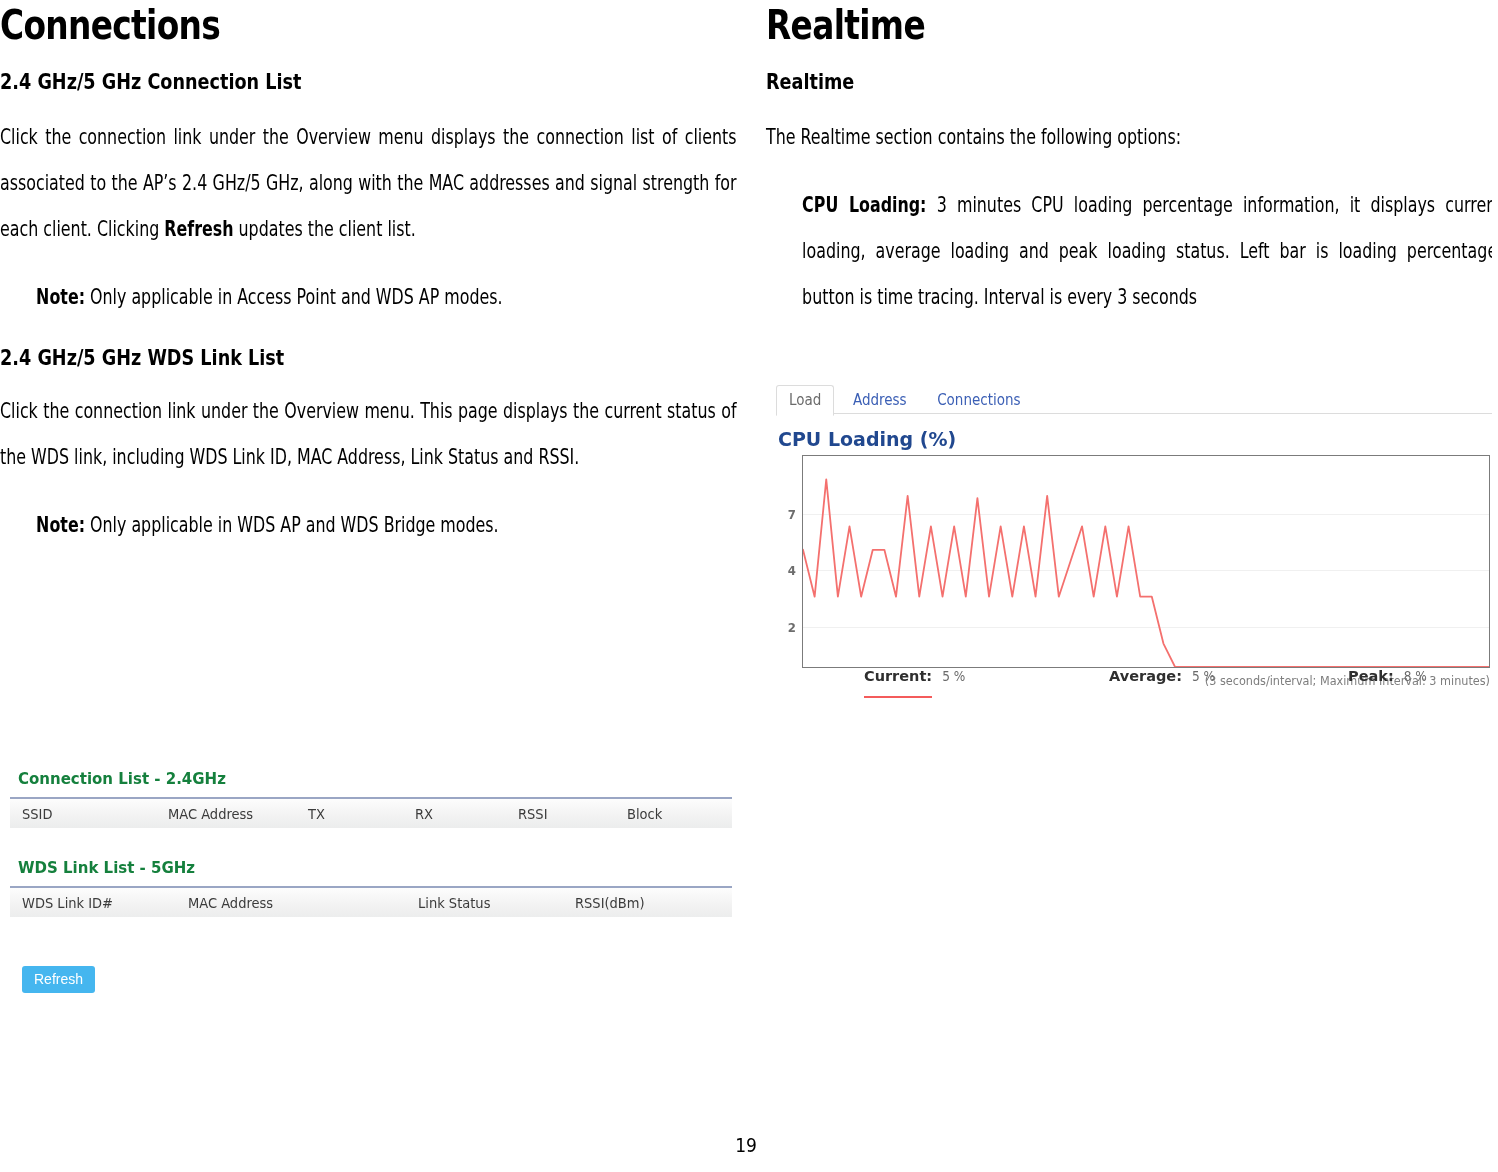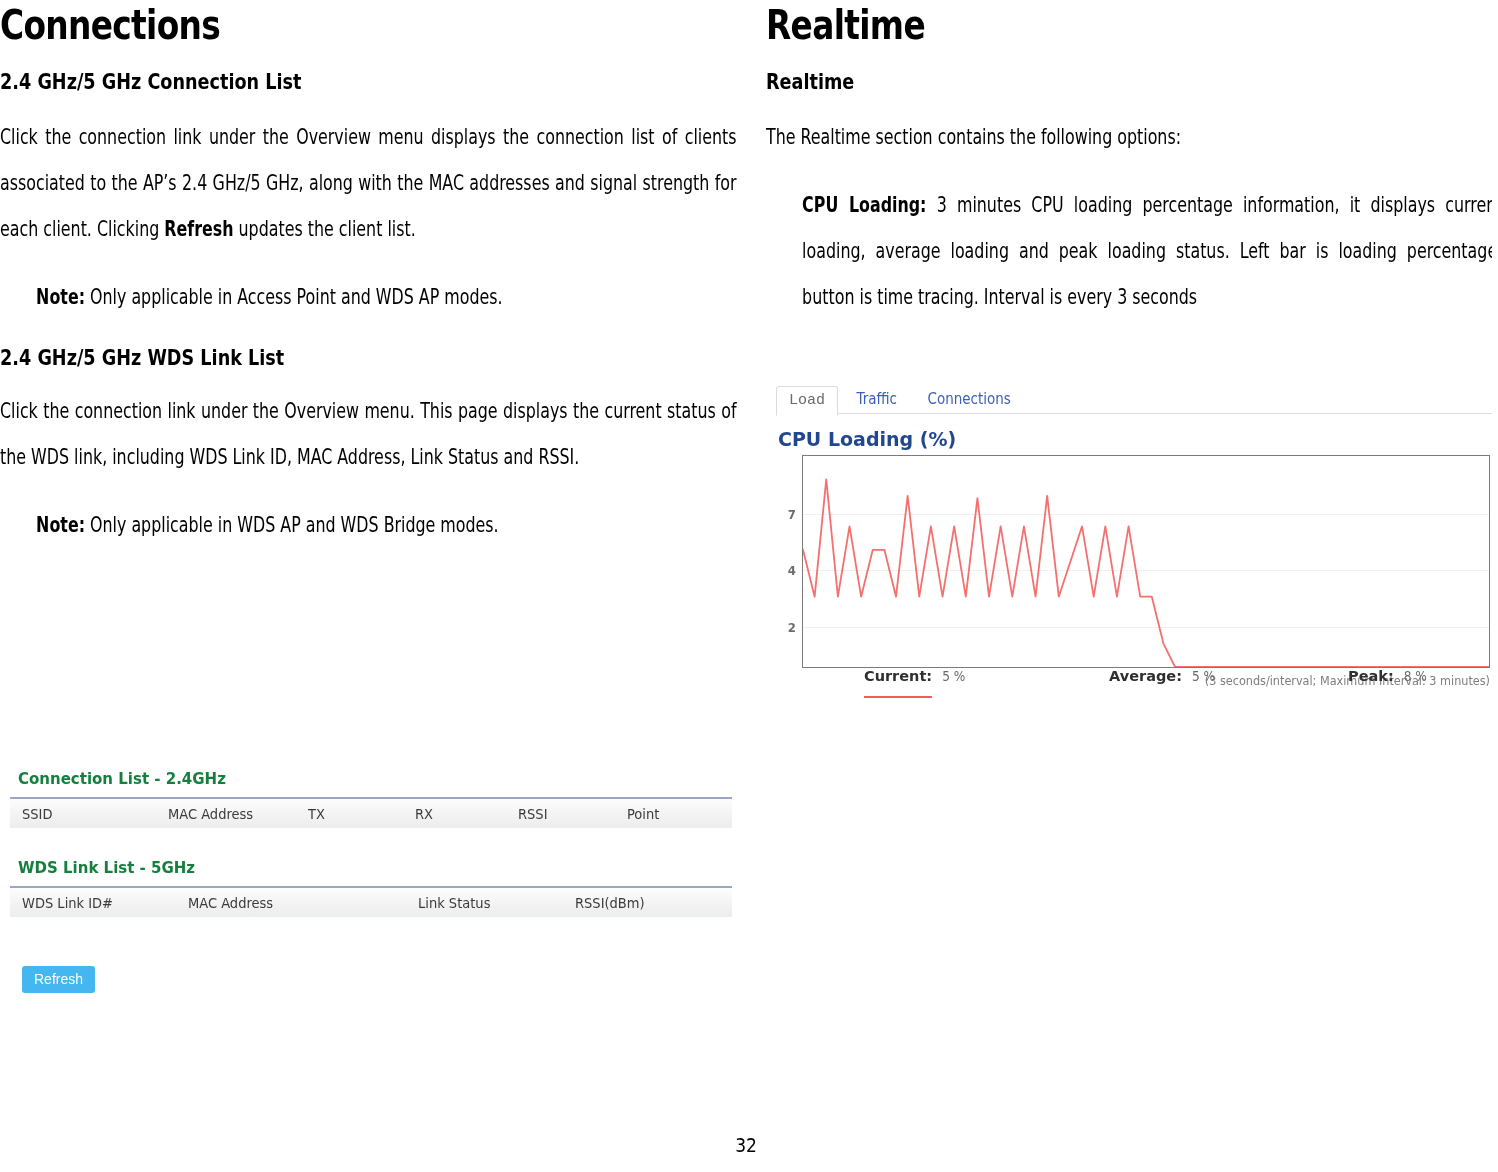--- a/index.html
+++ b/index.html
@@ -134,21 +134,20 @@
     cursor: pointer;
     position: relative;
     top: 1px;
   }
   .tab.active {
     color: #6b6b6b;
     background: #ffffff;
     border: 1px solid #dcdcdc;
     border-bottom: 1px solid #ffffff;
     border-radius: 3px 3px 0 0;
-    font-family: Liberation Mono, monospace;
   }
   .chart-title {
     font-family: "DejaVu Sans", "Liberation Sans", sans-serif;
     font-size: 19px;
     font-weight: 700;
     color: #21488f;
     margin: 0 0 5px 12px;
   }
   .plot-wrap {
     position: relative;
@@ -241,21 +240,21 @@
 
   <div class="shot shot-conn">
 
     <div class="tbl-title">Connection List - 2.4GHz</div>
     <div class="tbl">
       <span class="cell" style="left:12px">SSID</span>
       <span class="cell" style="left:158px">MAC Address</span>
       <span class="cell" style="left:298px">TX</span>
       <span class="cell" style="left:405px">RX</span>
       <span class="cell" style="left:508px">RSSI</span>
-      <span class="cell" style="left:617px">Point</span>
+      <span class="cell" style="left:617px">Block</span>
     </div>
 
     <div class="tbl-title" style="margin-top:31px">WDS Link List - 5GHz</div>
     <div class="tbl">
       <span class="cell" style="left:12px">WDS Link ID#</span>
       <span class="cell" style="left:178px">MAC Address</span>
       <span class="cell" style="left:408px">Link Status</span>
       <span class="cell" style="left:565px">RSSI(dBm)</span>
     </div>
 
@@ -269,21 +268,21 @@
 
     <p class="body">The Realtime section contains the following options:</p>
 
     <p class="note"><b>CPU Loading:</b><span> 3 minutes CPU loading percentage information, it displays current loading, average loading and peak loading status. Left bar is loading percentage; button is time tracing. Interval is every 3 seconds</span></p>
   </div>
 
   <div class="shot-chart">
 
     <div class="tabs">
       <span class="tab active">Load</span>
-      <span class="tab">Traffic</span>
+      <span class="tab">Address</span>
       <span class="tab">Connections</span>
     </div>
 
     <div class="chart-title">CPU Loading (%)</div>
 
     <div class="plot-wrap">
       <div class="plot-box"></div>
 
       <div class="gridline" style="top:59px"></div>
       <div class="gridline" style="top:115px"></div>
@@ -306,14 +305,14 @@
       </span>
       <span class="stat" style="left:307px">
         <span class="stat-label">Average:</span><span class="stat-val">5 %</span>
       </span>
       <span class="stat" style="left:546px">
         <span class="stat-label">Peak:</span><span class="stat-val">8 %</span>
       </span>
     </div>
   </div>
 
-  <div class="page-num">32</div>
+  <div class="page-num">19</div>
 </div>
 
 </body></html>

